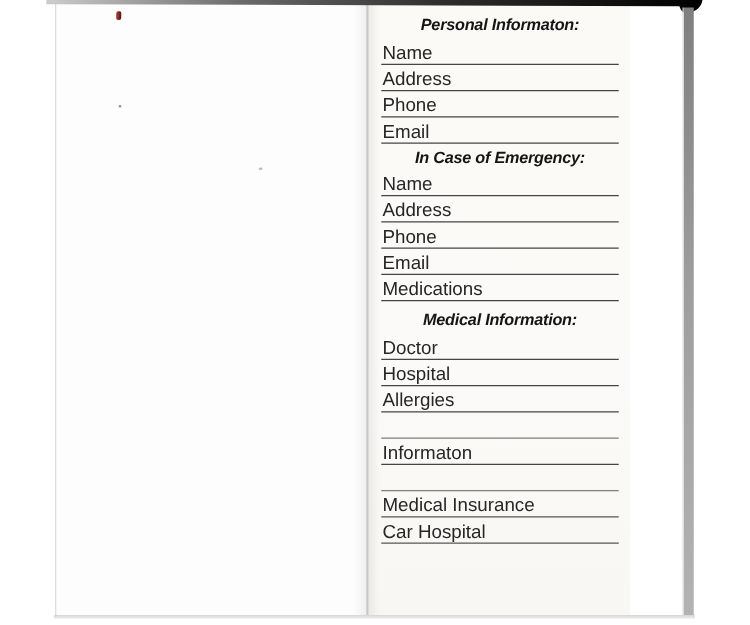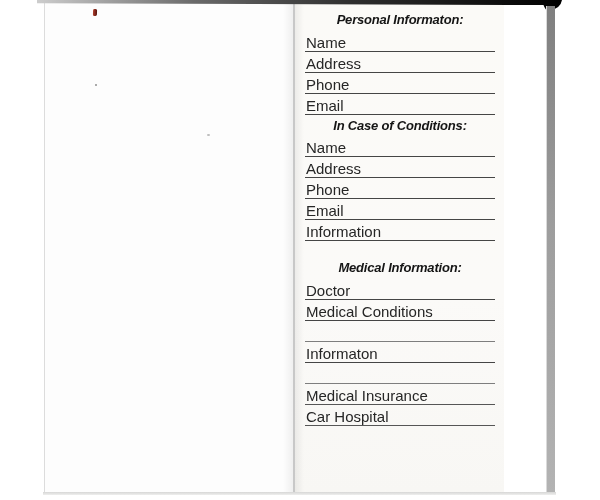--- a/index.html
+++ b/index.html
@@ -55,21 +55,21 @@
   
   .form{
     position:absolute;left:10px;right:9px;top:0;
   }
   .sec-title{
     text-align:center;font-weight:bold;font-style:italic;
     font-size:13px;line-height:18px;color:#151515;letter-spacing:-0.2px;
   }
   .sec-title.t1{margin-top:8px;margin-bottom:2px;height:18px;}
   .sec-title.t2{margin-top:2px;margin-bottom:2px;height:17px;line-height:17px;}
-  .sec-title.t3{margin-top:18px;margin-bottom:2px;height:18px;}
+  .sec-title.t3{margin-top:6px;margin-bottom:2px;height:18px;}
   .row{
     box-sizing:border-box;height:21px;
     border-bottom:1.5px solid #454545;
     display:flex;align-items:flex-end;
   }
   .row.blank{border-bottom-color:#7e7e7e;}
   .row.soft{border-bottom-color:#565656;}
   .lbl{
     font-size:15px;line-height:12px;color:#262626;
     padding:0 0 2.5px 1px;white-space:nowrap;
@@ -103,45 +103,48 @@
           </div>
         <div class="row">
             <span class="lbl">Phone</span>
           </div>
         <div class="row">
             <span class="lbl">Email</span>
           </div>
       </div>
 
       <div>
-        <div class="sec-title t2">In Case of Conditions:</div>
+        <div class="sec-title t2">In Case of Emergency:</div>
         <div class="row">
             <span class="lbl">Name</span>
           </div>
         <div class="row">
             <span class="lbl">Address</span>
           </div>
         <div class="row">
             <span class="lbl">Phone</span>
           </div>
         <div class="row">
             <span class="lbl">Email</span>
           </div>
         <div class="row">
-            <span class="lbl">Information</span>
+            <span class="lbl">Medications</span>
           </div>
       </div>
 
       <div>
         <div class="sec-title t3">Medical Information:</div>
         <div class="row">
             <span class="lbl">Doctor</span>
           </div>
         <div class="row">
-            <span class="lbl">Medical Conditions</span>
+            <span class="lbl">Hospital</span>
+          </div>
+        <div class="row">
+            <span class="lbl">Allergies</span>
           </div>
         <div class="row blank"></div>
         <div class="row">
             <span class="lbl">Informaton</span>
           </div>
         <div class="row blank"></div>
         <div class="row soft">
             <span class="lbl">Medical Insurance</span>
           </div>
         <div class="row soft">

